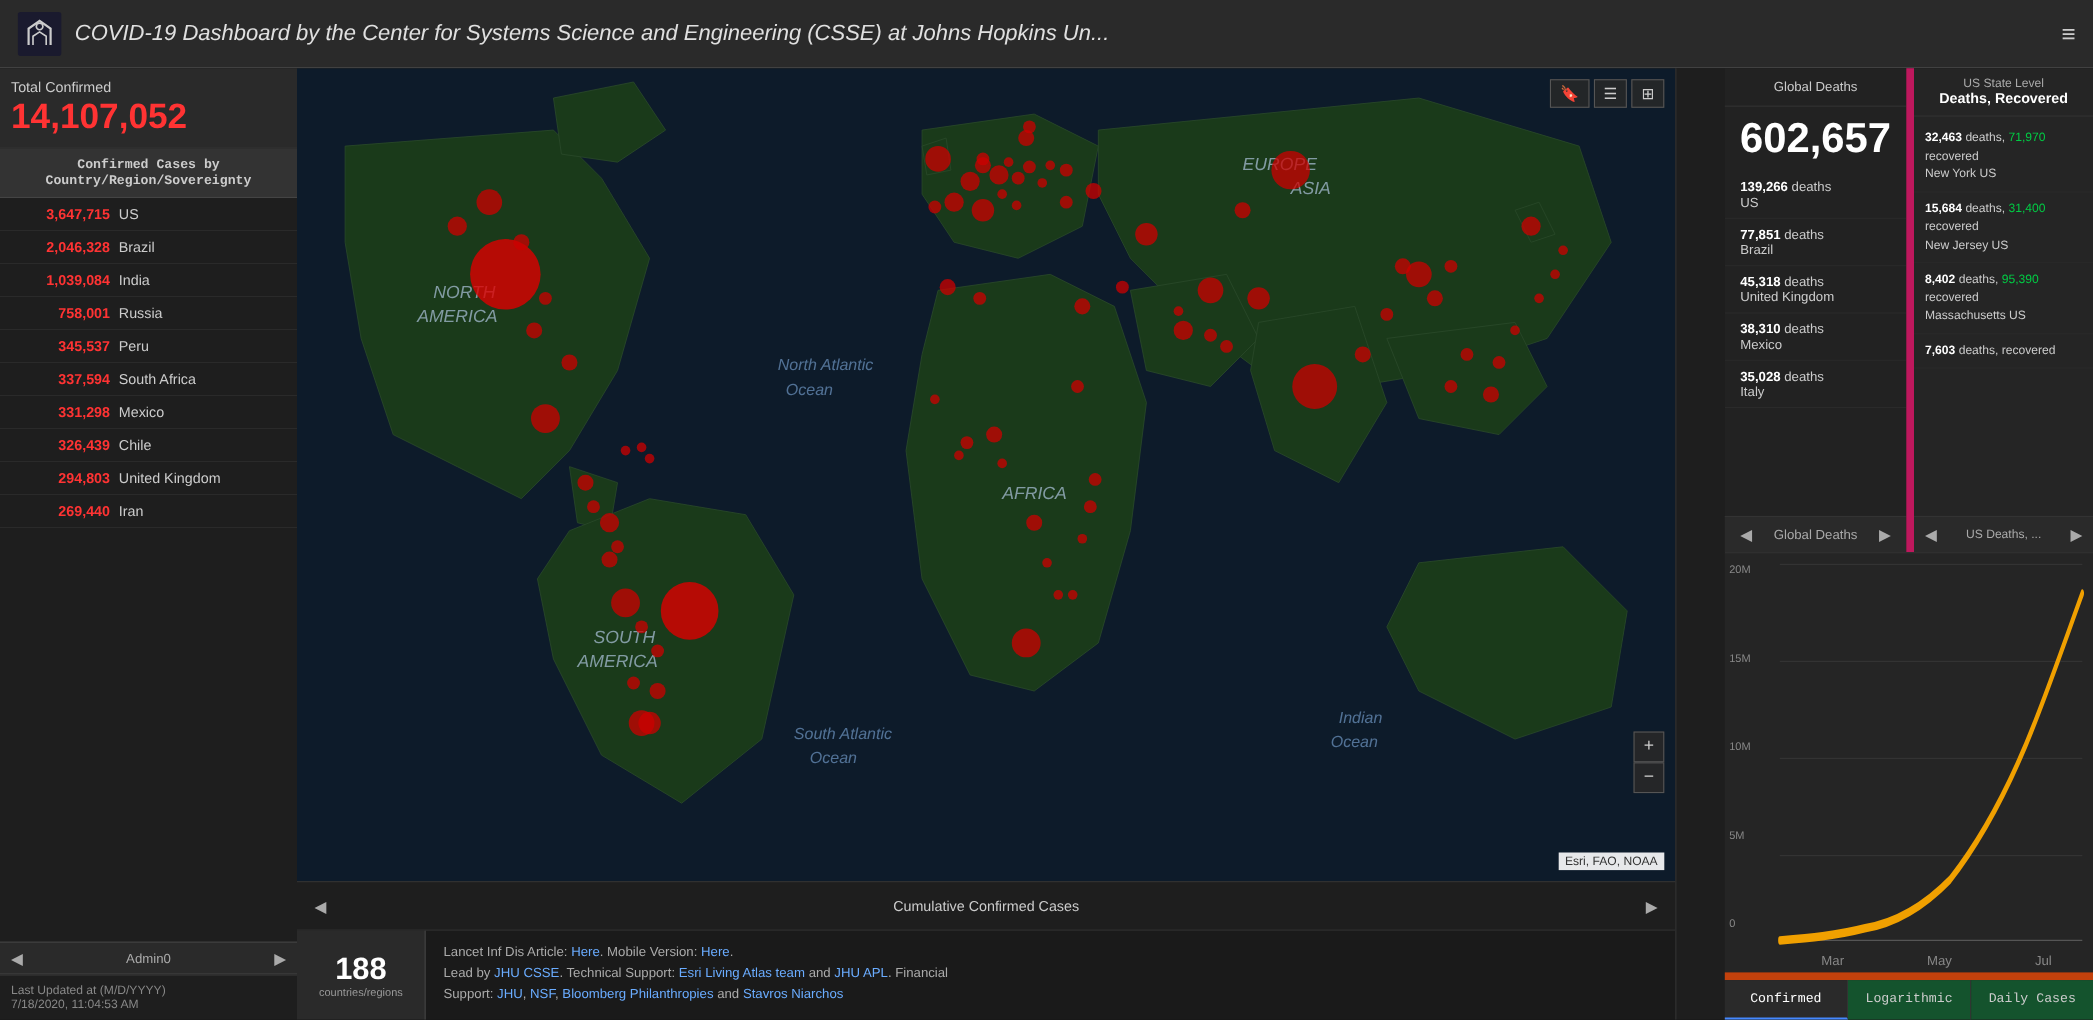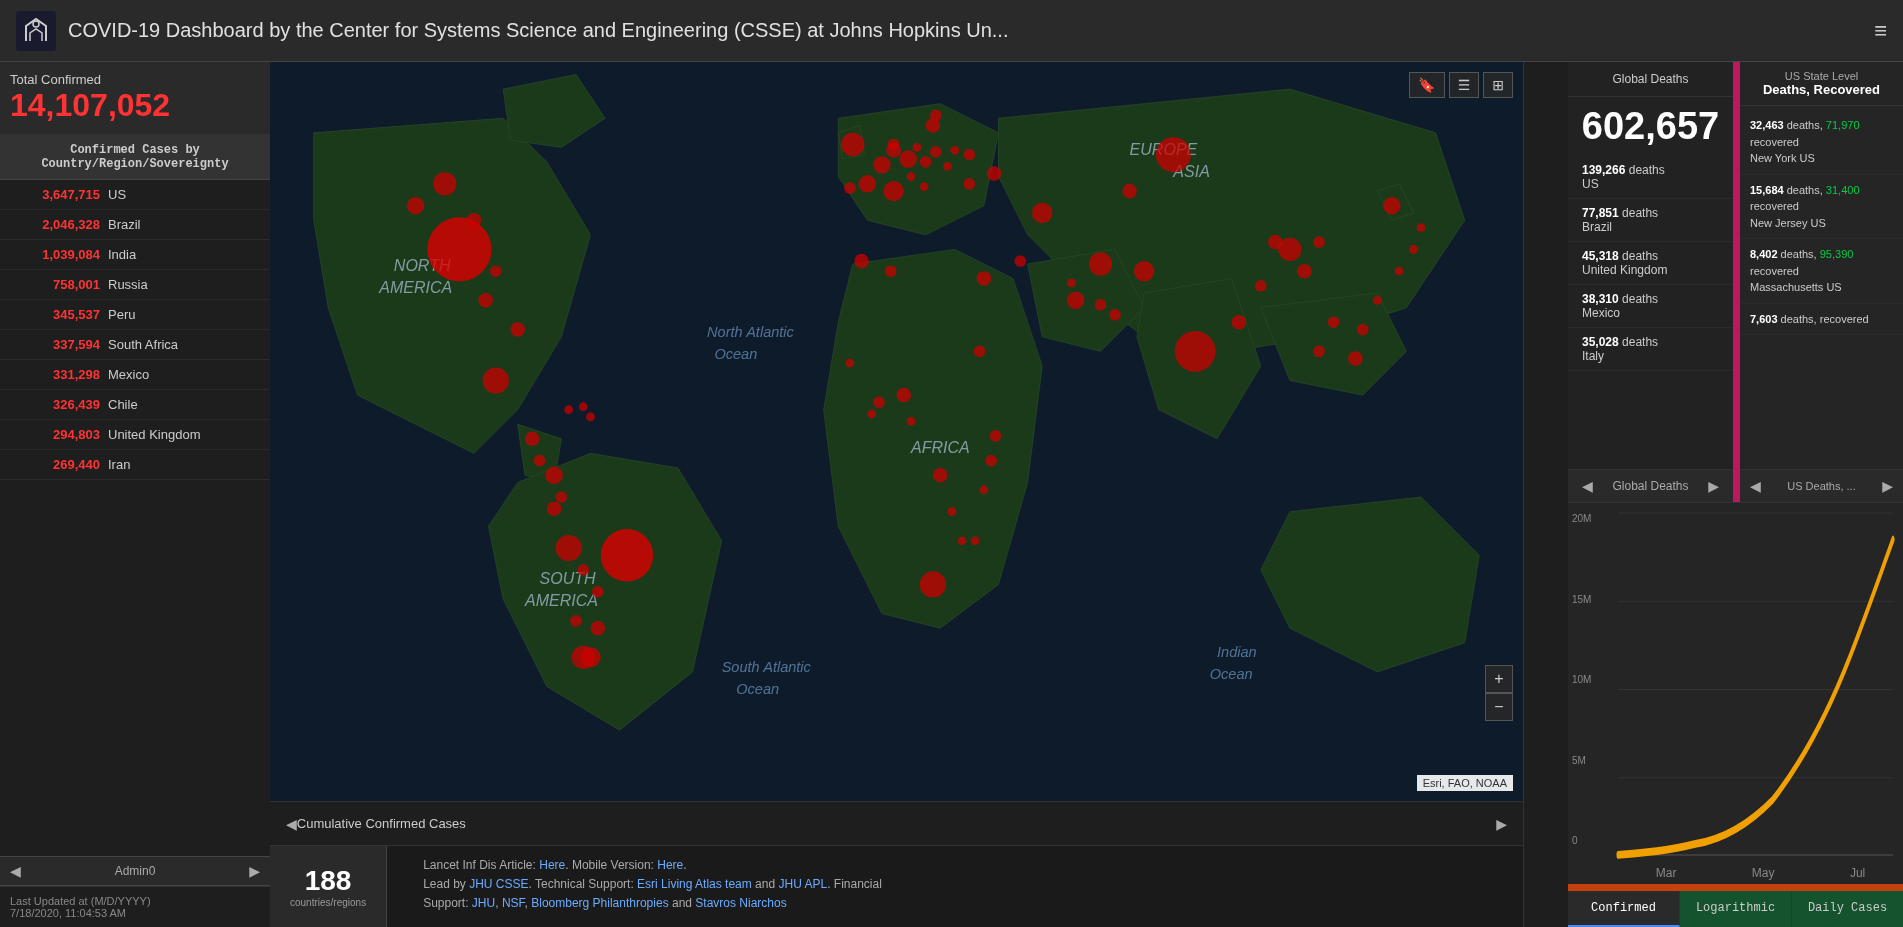--- a/index.html
+++ b/index.html
@@ -13,20 +13,21 @@
     }
 
     
     .header {
       background: #2a2a2a;
       display: flex;
       align-items: center;
       padding: 8px 16px;
       height: 62px;
       border-bottom: 1px solid #444;
+      font-style: italic;
     }
     .header-logo {
       width: 40px;
       height: 40px;
       margin-right: 12px;
       flex-shrink: 0;
     }
     .header-title {
       font-size: 20px;
       color: #e0e0e0;
@@ -184,36 +185,36 @@
       display: flex;
       align-items: center;
       justify-content: space-between;
       padding: 8px 16px;
       height: 44px;
       border-top: 1px solid #333;
     }
     .map-footer-label {
       font-size: 13px;
       color: #ccc;
+      text-align: center;
       flex: 1;
     }
     .map-footer-arrow {
       color: #aaa;
       cursor: pointer;
       font-size: 14px;
     }
 
     
     .info-bar {
       background: #1a1a1a;
       border-top: 1px solid #333;
       display: flex;
       align-items: stretch;
       height: 82px;
-      gap: 20px;
     }
     .info-count-box {
       background: #2a2a2a;
       display: flex;
       flex-direction: column;
       align-items: center;
       justify-content: center;
       padding: 0 20px;
       border-right: 1px solid #444;
       min-width: 100px;

